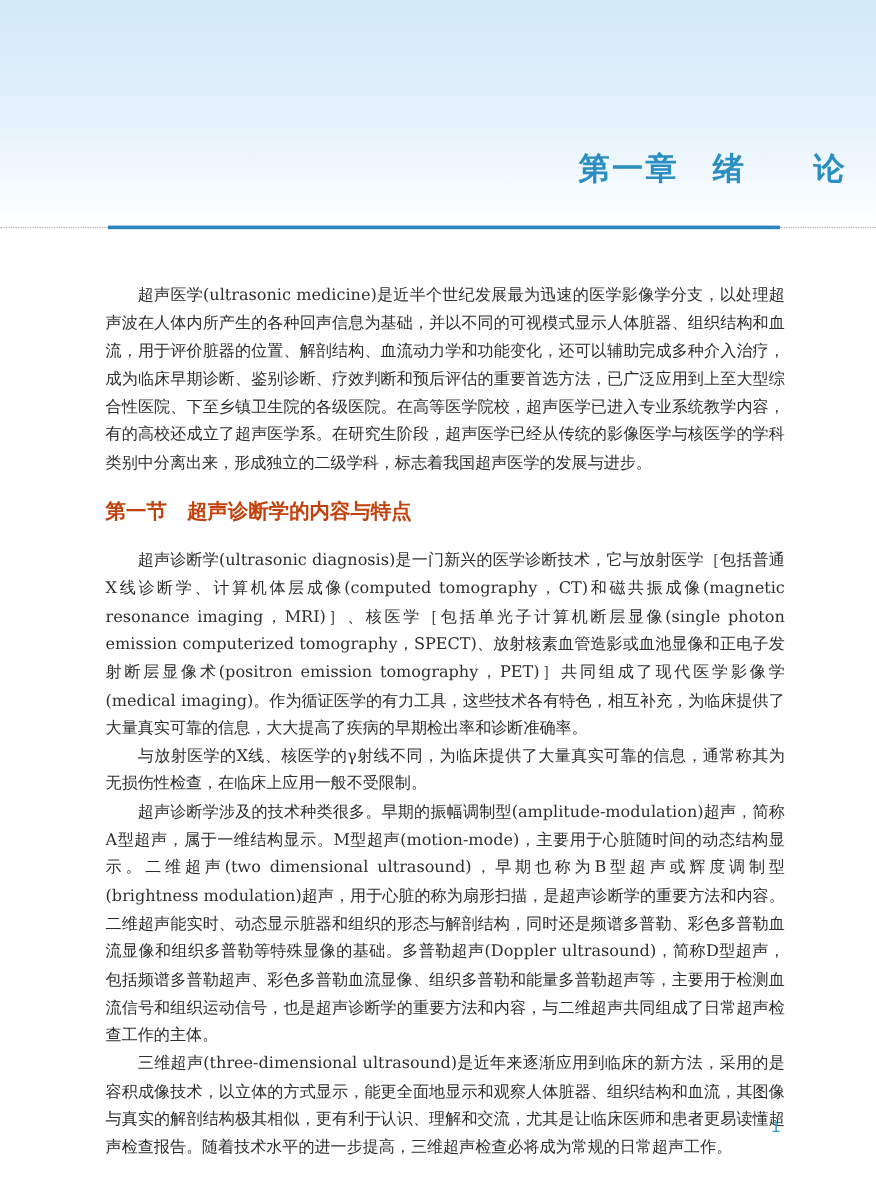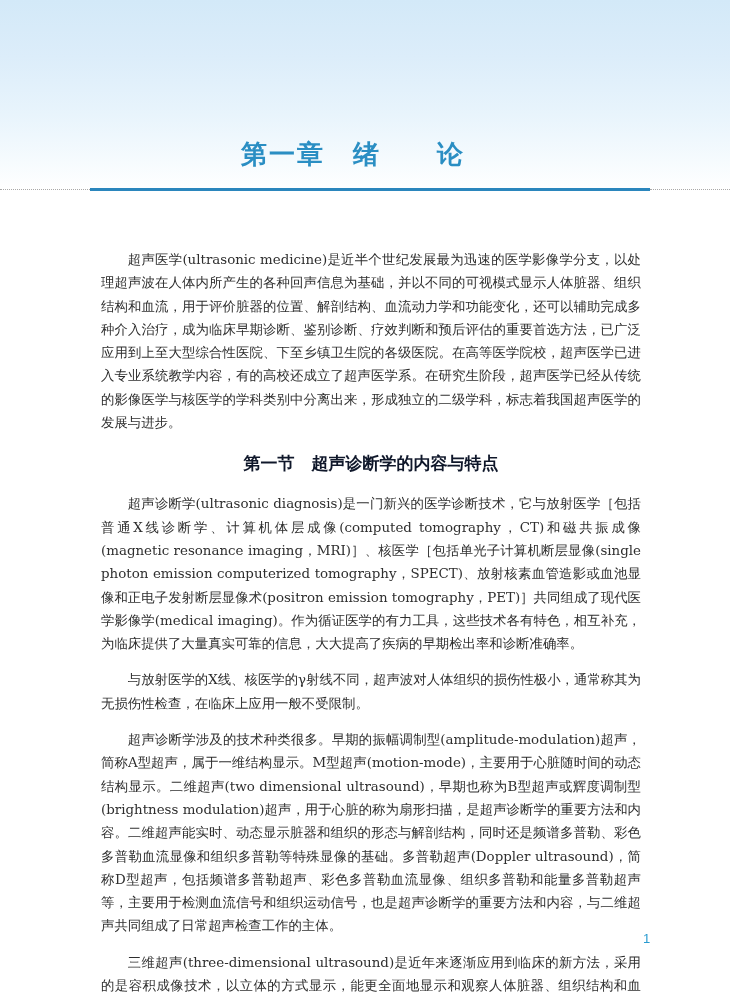--- a/index.html
+++ b/index.html
@@ -17,23 +17,23 @@
     }
     .header-band {
       position: absolute;
       left: 0; top: 0;
       width: 730px;
       height: 190px;
       background: linear-gradient(to bottom, #d3e9f8 0%, #dcedfa 30%, #e8f4fc 60%, #f6fbfe 85%, #ffffff 100%);
     }
     .chapter-title {
       position: absolute;
-      left: 0; top: 137px;
+      left: 0; top: 123px;
       width: 706px;
-      text-align: center;
+      text-align: right;
       font-family: "DejaVu Serif", serif;
       font-weight: bold;
       font-size: 26px;
       letter-spacing: 2px;
       color: #2a8ec3;
       white-space: pre;
     }
     .rule-dotted-left {
       position: absolute;
       left: 0; top: 189px;
@@ -57,28 +57,27 @@
       position: absolute;
       left: 88px;
       top: 235px;
       width: 566px;
       font-size: 13.4px;
       line-height: 23.3px;
       text-align: justify;
       color: #2e2e2e;
     }
     .para {
-      margin: 13px;
+      margin: 0;
       text-indent: 2em;
     }
     .section-title {
-      text-align: center;
       font-weight: bold;
       font-size: 17px;
-      color: #0f172a;
+      color: #c2410c;
       margin: 16px 0 16px 0;
       line-height: 26px;
       white-space: pre;
     }
     .page-number {
       position: absolute;
       left: 643px;
       top: 931px;
       font-family: "Liberation Sans", sans-serif;
       font-size: 13px;
@@ -95,19 +94,19 @@
 <div class="rule-dotted-left"></div>
 <div class="rule-main"></div>
 <div class="rule-dotted-right"></div>
 
 <div class="content">
   <p class="para">超声医学(ultrasonic medicine)是近半个世纪发展最为迅速的医学影像学分支，以处理超声波在人体内所产生的各种回声信息为基础，并以不同的可视模式显示人体脏器、组织结构和血流，用于评价脏器的位置、解剖结构、血流动力学和功能变化，还可以辅助完成多种介入治疗，成为临床早期诊断、鉴别诊断、疗效判断和预后评估的重要首选方法，已广泛应用到上至大型综合性医院、下至乡镇卫生院的各级医院。在高等医学院校，超声医学已进入专业系统教学内容，有的高校还成立了超声医学系。在研究生阶段，超声医学已经从传统的影像医学与核医学的学科类别中分离出来，形成独立的二级学科，标志着我国超声医学的发展与进步。</p>
 
   <div class="section-title">第一节　超声诊断学的内容与特点</div>
 
   <p class="para">超声诊断学(ultrasonic diagnosis)是一门新兴的医学诊断技术，它与放射医学［包括普通X线诊断学、计算机体层成像(computed tomography，CT)和磁共振成像(magnetic resonance imaging，MRI)］、核医学［包括单光子计算机断层显像(single photon emission computerized tomography，SPECT)、放射核素血管造影或血池显像和正电子发射断层显像术(positron emission tomography，PET)］共同组成了现代医学影像学(medical imaging)。作为循证医学的有力工具，这些技术各有特色，相互补充，为临床提供了大量真实可靠的信息，大大提高了疾病的早期检出率和诊断准确率。</p>
-  <p class="para">与放射医学的X线、核医学的γ射线不同，超声波对人体组织的损伤性极小，通常称其为无损伤性检查，在临床上应用一般不受限制。</p>
+  <p class="para">与放射医学的X线、核医学的γ射线不同，为临床提供了大量真实可靠的信息，通常称其为无损伤性检查，在临床上应用一般不受限制。</p>
   <p class="para">超声诊断学涉及的技术种类很多。早期的振幅调制型(amplitude-modulation)超声，简称A型超声，属于一维结构显示。M型超声(motion-mode)，主要用于心脏随时间的动态结构显示。二维超声(two dimensional ultrasound)，早期也称为B型超声或辉度调制型(brightness modulation)超声，用于心脏的称为扇形扫描，是超声诊断学的重要方法和内容。二维超声能实时、动态显示脏器和组织的形态与解剖结构，同时还是频谱多普勒、彩色多普勒血流显像和组织多普勒等特殊显像的基础。多普勒超声(Doppler ultrasound)，简称D型超声，包括频谱多普勒超声、彩色多普勒血流显像、组织多普勒和能量多普勒超声等，主要用于检测血流信号和组织运动信号，也是超声诊断学的重要方法和内容，与二维超声共同组成了日常超声检查工作的主体。</p>
   <p class="para">三维超声(three-dimensional ultrasound)是近年来逐渐应用到临床的新方法，采用的是容积成像技术，以立体的方式显示，能更全面地显示和观察人体脏器、组织结构和血流，其图像与真实的解剖结构极其相似，更有利于认识、理解和交流，尤其是让临床医师和患者更易读懂超声检查报告。随着技术水平的进一步提高，三维超声检查必将成为常规的日常超声工作。</p>
 
 </div>
 
 <div class="page-number">1</div>
 
 </body></html>

